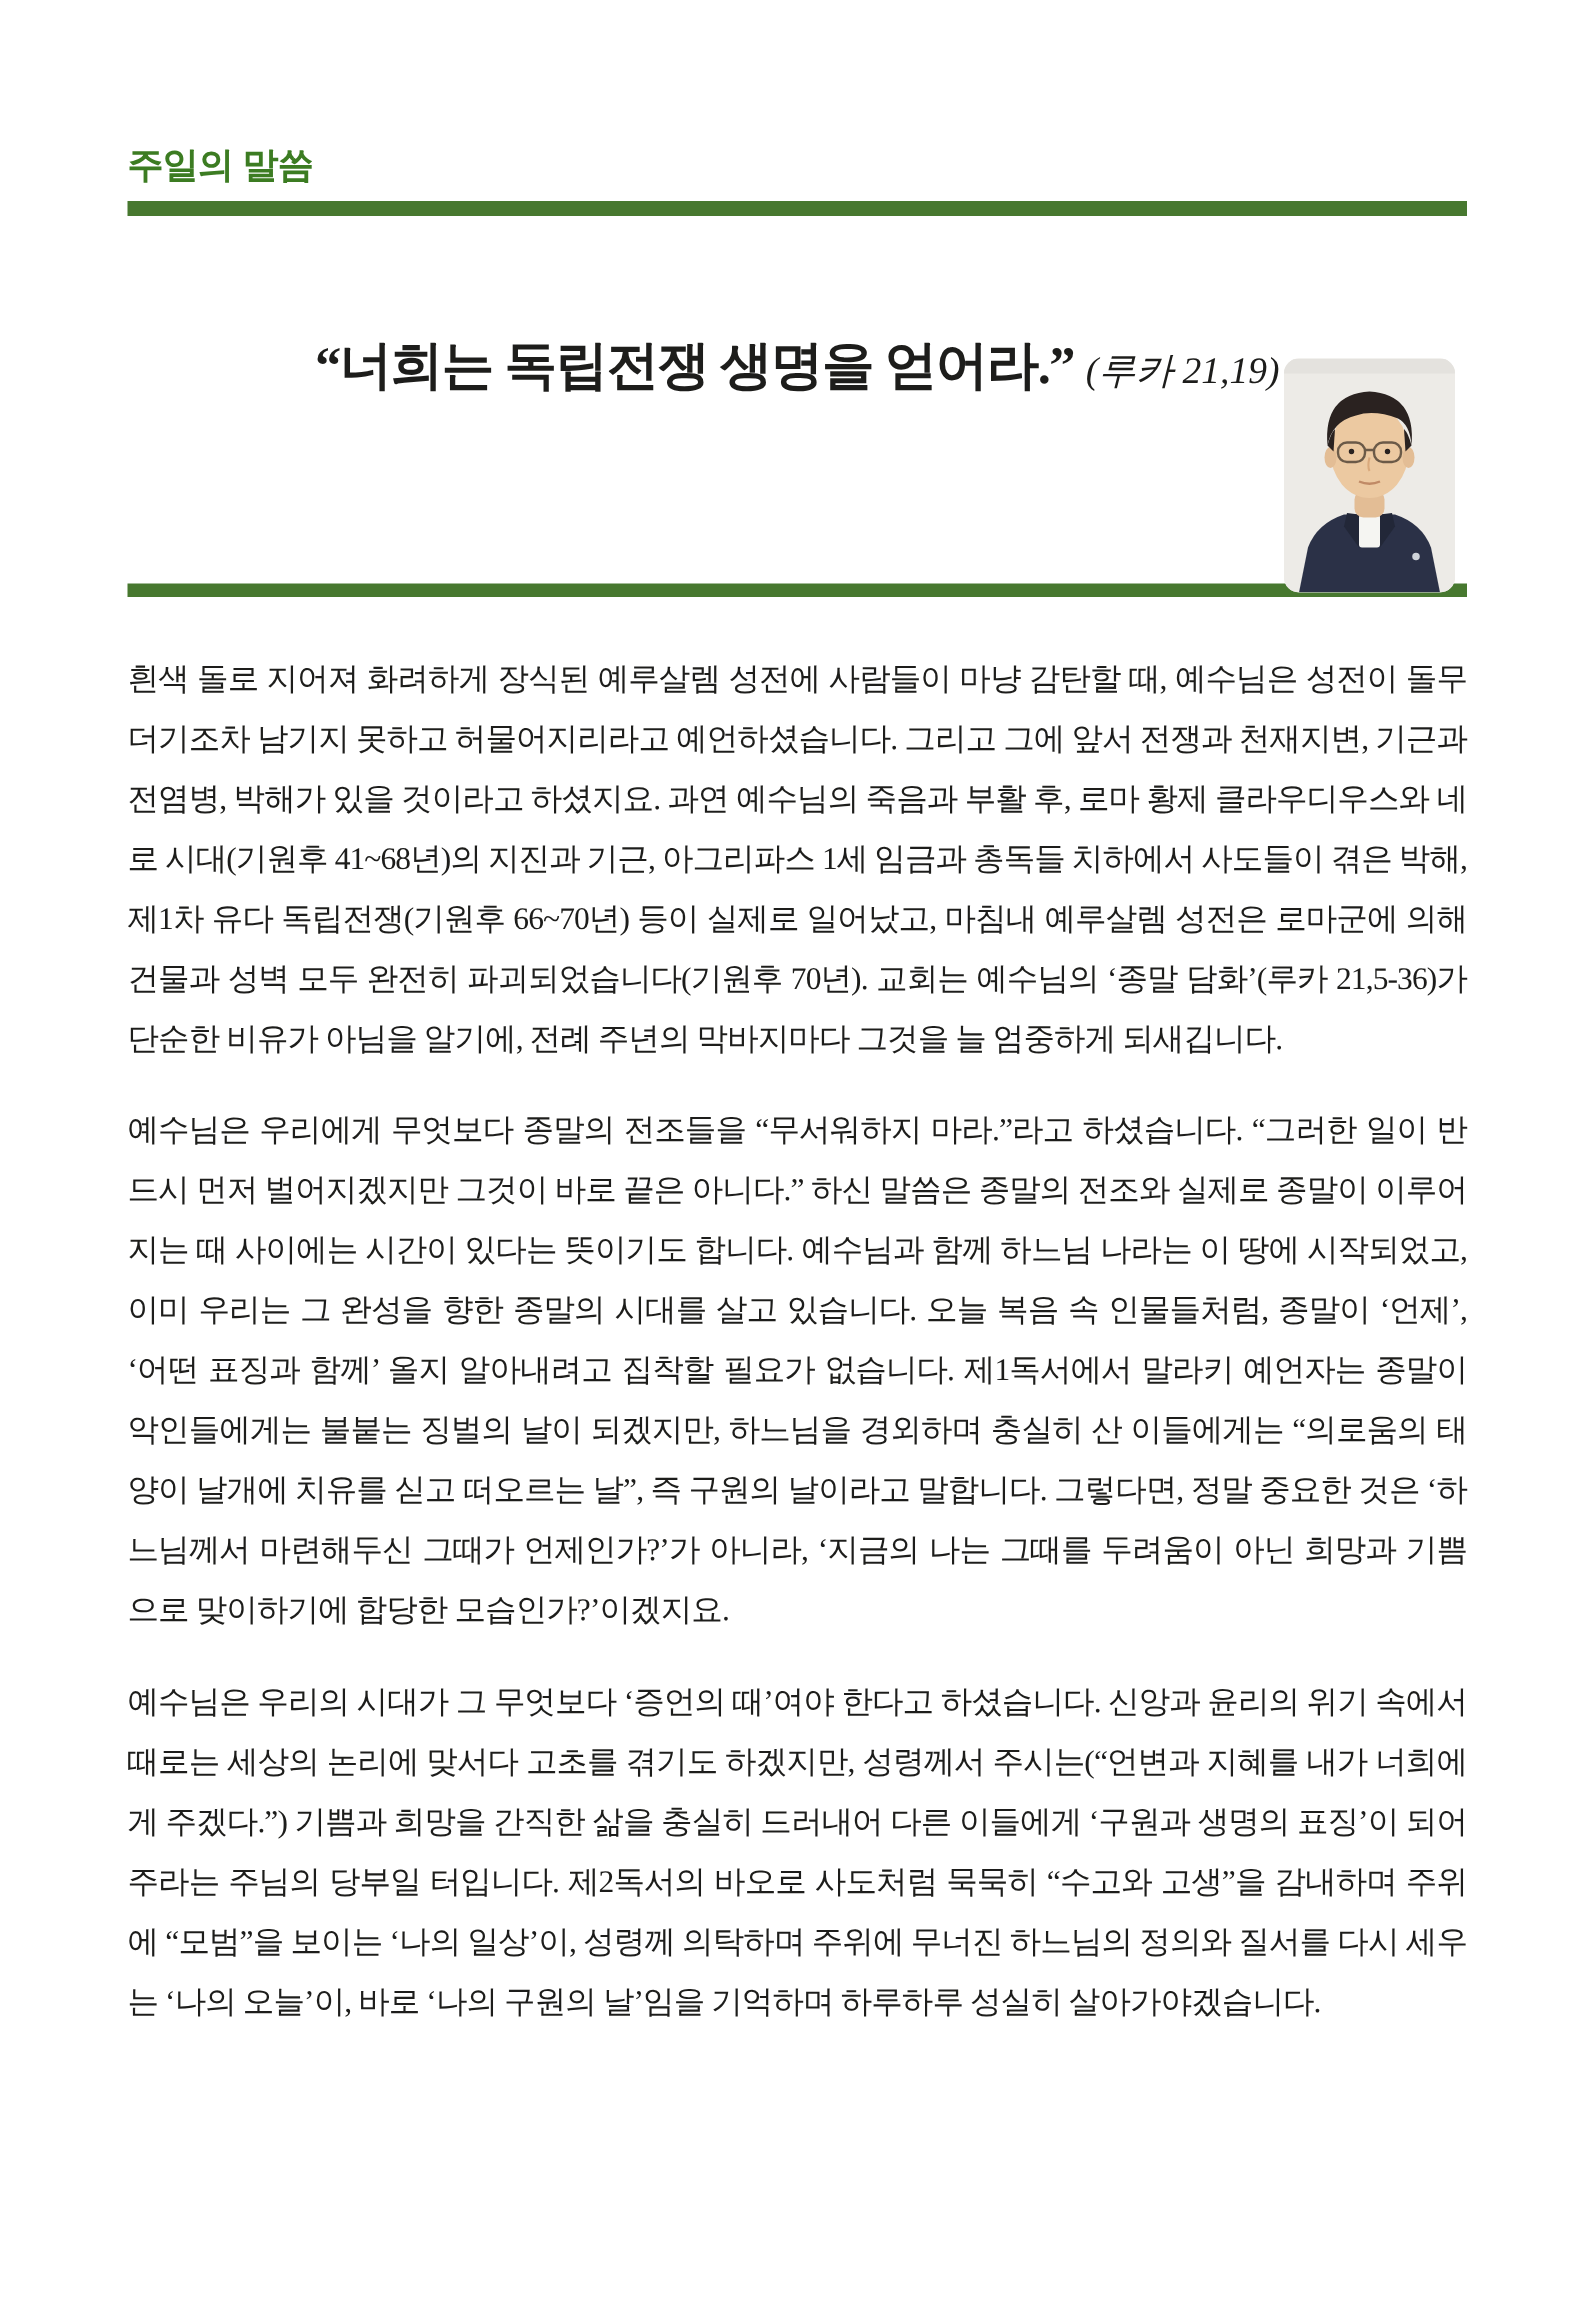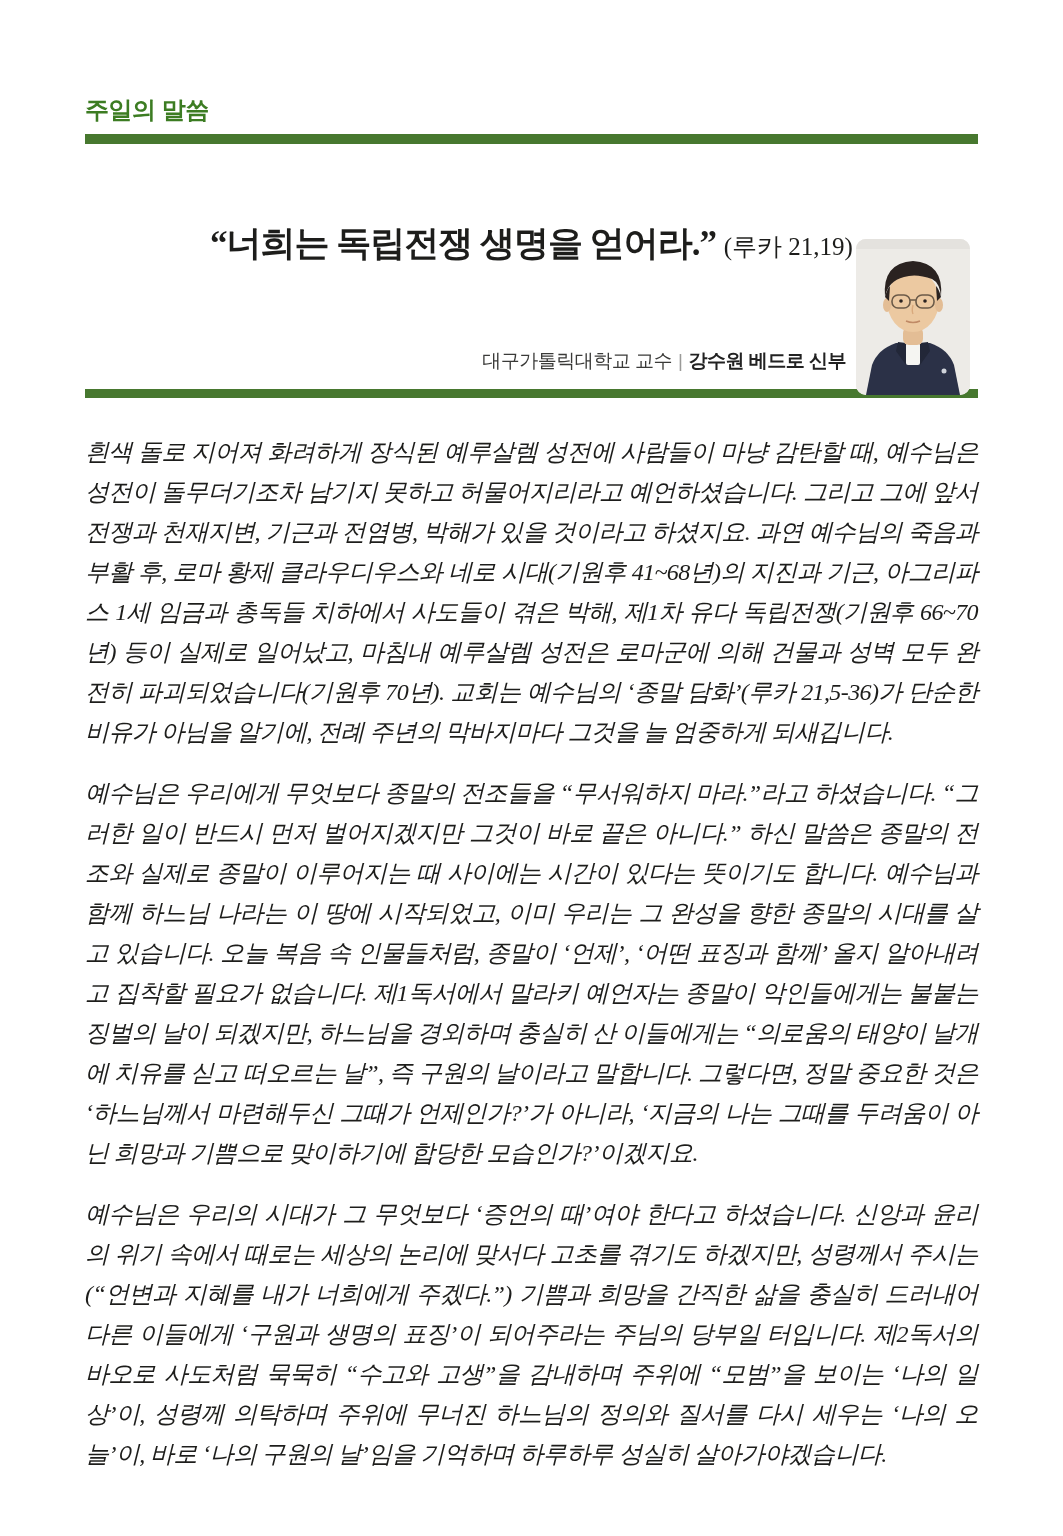--- a/index.html
+++ b/index.html
@@ -40,20 +40,21 @@
     padding-top:76px;
     font-size:35px;
     font-weight:600;
     letter-spacing:-1px;
     white-space:nowrap;
   }
   .main-title .ref{
     font-size:25px;
     font-weight:400;
     letter-spacing:0;
+    font-style:italic;
   }
   .author-line{
     position:absolute;
     right:132px;
     bottom:15px;
     font-family:"Liberation Sans","DejaVu Sans",sans-serif;
     font-size:19px;
     color:#3a3a38;
     white-space:nowrap;
     letter-spacing:-0.5px;
@@ -67,25 +68,24 @@
     width:114px;
     height:156px;
     border-radius:10px;
     overflow:hidden;
     background:#eceae6;
   }
   .photo svg{display:block;}
   
   .body-text{
     margin-top:34px;
-    font-size:24px;
+    font-size:21px;
     line-height:40px;
     text-align:justify;
     letter-spacing:-0.6px;
-    font-style:italic;
   }
   .body-text p{margin:0;}
   .body-text p.gap{margin-top:21px;}
   .closing-line{
     margin-top:21px;
     font-weight:bold;
     font-size:20.5px;
     line-height:40px;
     letter-spacing:-0.6px;
   }
@@ -98,23 +98,20 @@
   <div class="section-label">주일의 말씀</div>
 
   <div class="green-bar"></div>
 
   <div class="header-area">
 
     <div class="main-title">
       <span>“너희는 독립전쟁 생명을 얻어라.” </span><span class="ref">(루카 21,19)</span>
     </div>
 
-    <div class="author-line">
-      <span>대구가톨릭대학교 교수</span><span class="sep">|</span><span class="name">강수원 베드로 신부</span>
-    </div>
 
     <div class="photo">
       <svg width="114" height="156" viewBox="0 0 114 156" xmlns="http://www.w3.org/2000/svg">
         <rect x="0" y="0" width="114" height="156" fill="#edebe7"></rect>
         <rect x="0" y="0" width="114" height="10" fill="#e4e2de"></rect>
 
         <path d="M10 156 L16 126 Q22 110 40 104 L74 104 Q92 110 98 126 L104 156 Z" fill="#2b3147"></path>
 
         <rect x="50" y="104" width="14" height="22" rx="2" fill="#f5f5f2"></rect>
         <path d="M42 103 L50 104 L50 126 L40 112 Z" fill="#222738"></path>

